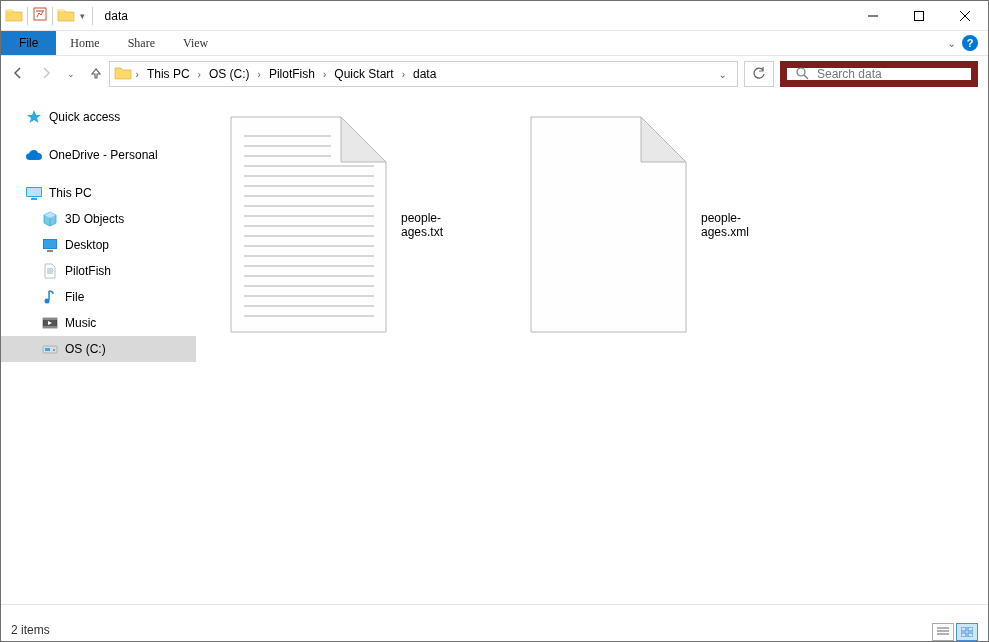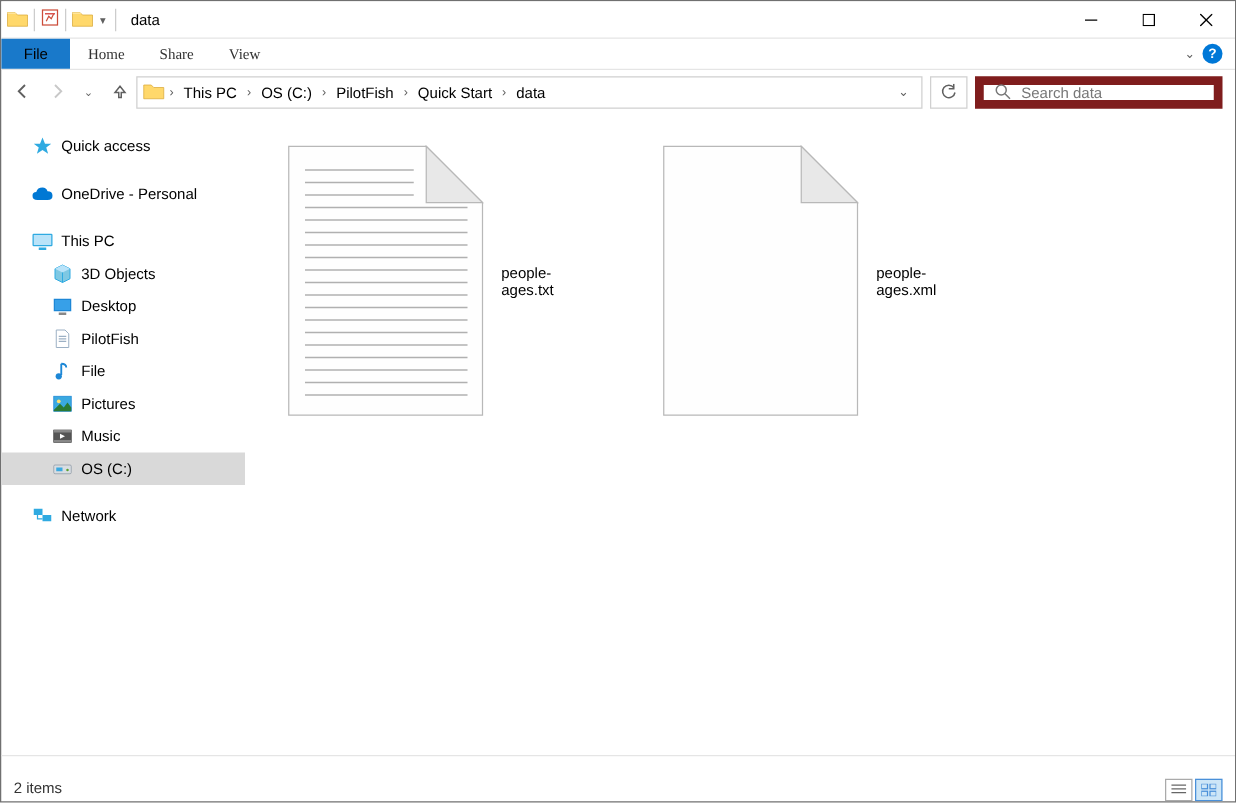--- a/index.html
+++ b/index.html
@@ -243,59 +243,37 @@
               <path d="M6 2 L6 11" stroke="#1d87d6" stroke-width="1.5"></path>
               <circle cx="4" cy="12" r="2.5" fill="#1d87d6"></circle>
               <path d="M6 2 Q10 2 10 5" fill="none" stroke="#1d87d6" stroke-width="1.5"></path>
             </svg>
           </span>
         <span>File</span>
       </div>
       <div class="sidebar-item child">
         <span class="sidebar-icon">
             <svg width="16" height="14" viewBox="0 0 16 14">
-              <rect x="1" y="1" width="14" height="12" fill="#3aa9e0" stroke="#1d87d6" stroke-width="0.6"></rect>
-              <circle cx="5" cy="5" r="1.5" fill="#ffe070"></circle>
-              <path d="M1 12 L6 7 L9 10 L12 6 L15 10 L15 13 L1 13 Z" fill="#2a7a35"></path>
-            </svg>
-          </span>
-        <span>Pictures</span>
-      </div>
-      <div class="sidebar-item child">
-        <span class="sidebar-icon">
-            <svg width="16" height="14" viewBox="0 0 16 14">
               <rect x="1" y="2" width="14" height="10" fill="#555" stroke="#333" stroke-width="0.5"></rect>
               <rect x="1" y="2" width="14" height="2" fill="#888"></rect>
               <rect x="1" y="10" width="14" height="2" fill="#888"></rect>
               <path d="M6 5 L10 7 L6 9 Z" fill="#fff"></path>
             </svg>
           </span>
         <span>Music</span>
       </div>
       <div class="sidebar-item child selected">
         <span class="sidebar-icon">
             <svg width="16" height="12" viewBox="0 0 16 12">
               <rect x="1" y="3" width="14" height="7" rx="1" fill="#d8dde2" stroke="#8e9aa6" stroke-width="0.6"></rect>
               <rect x="3" y="5" width="5" height="3" fill="#3aa9e0"></rect>
               <circle cx="12" cy="7" r="1" fill="#5aa02c"></circle>
             </svg>
           </span>
         <span>OS (C:)</span>
-      </div>
-    </div>
-    <div class="sidebar-group">
-      <div class="sidebar-item">
-        <span class="sidebar-icon">
-            <svg width="18" height="14" viewBox="0 0 18 14">
-              <rect x="2" y="1" width="7" height="5" fill="#2faae1"></rect>
-              <rect x="9" y="6" width="7" height="5" fill="#2faae1"></rect>
-              <path d="M5 6 L5 9 L9 9" fill="none" stroke="#2faae1" stroke-width="1"></path>
-            </svg>
-          </span>
-        <span>Network</span>
       </div>
     </div>
   </div>
 
   <div class="content">
     <div class="file-item">
       <div class="file-icon">
         <svg width="165" height="225" viewBox="0 0 165 225">
           <path d="M5 5 L115 5 L160 50 L160 220 L5 220 Z" fill="#fefefe" stroke="#b8b8b8" stroke-width="1"></path>
           <path d="M115 5 L115 50 L160 50 Z" fill="#e8e8e8" stroke="#b8b8b8" stroke-width="1"></path>

